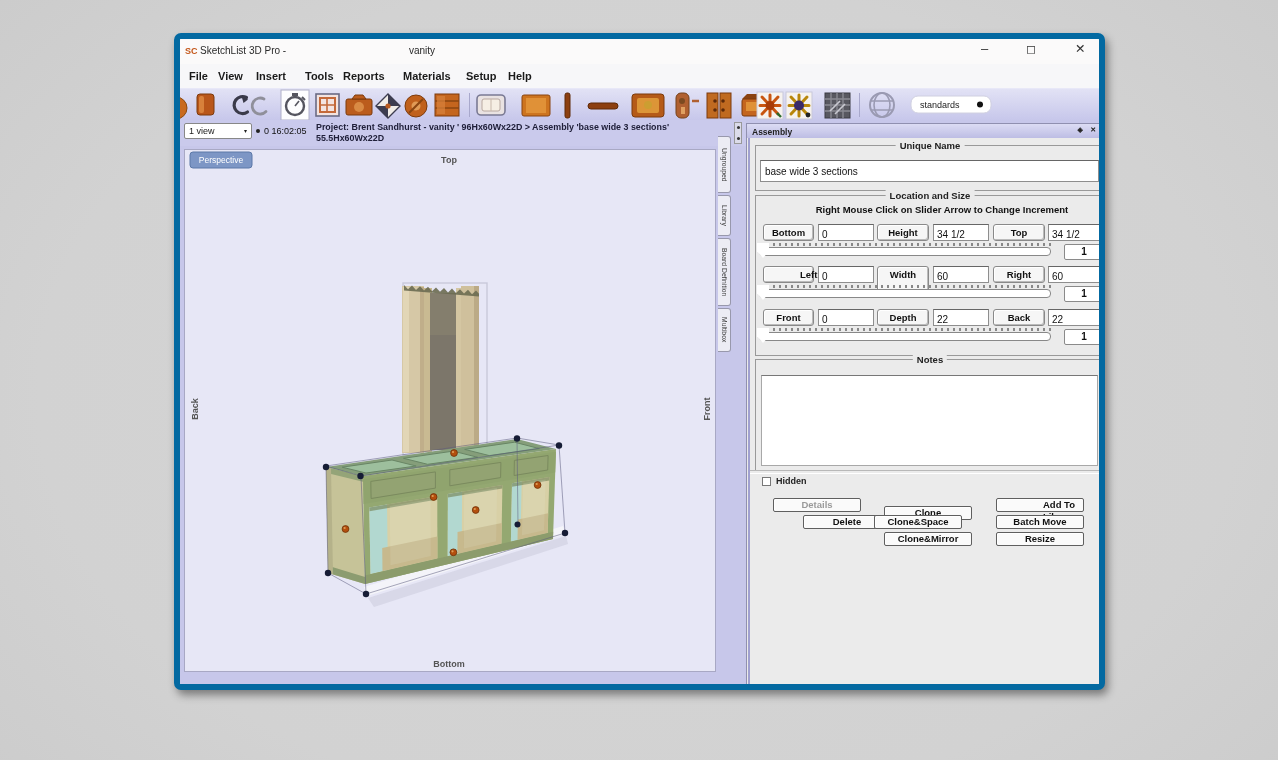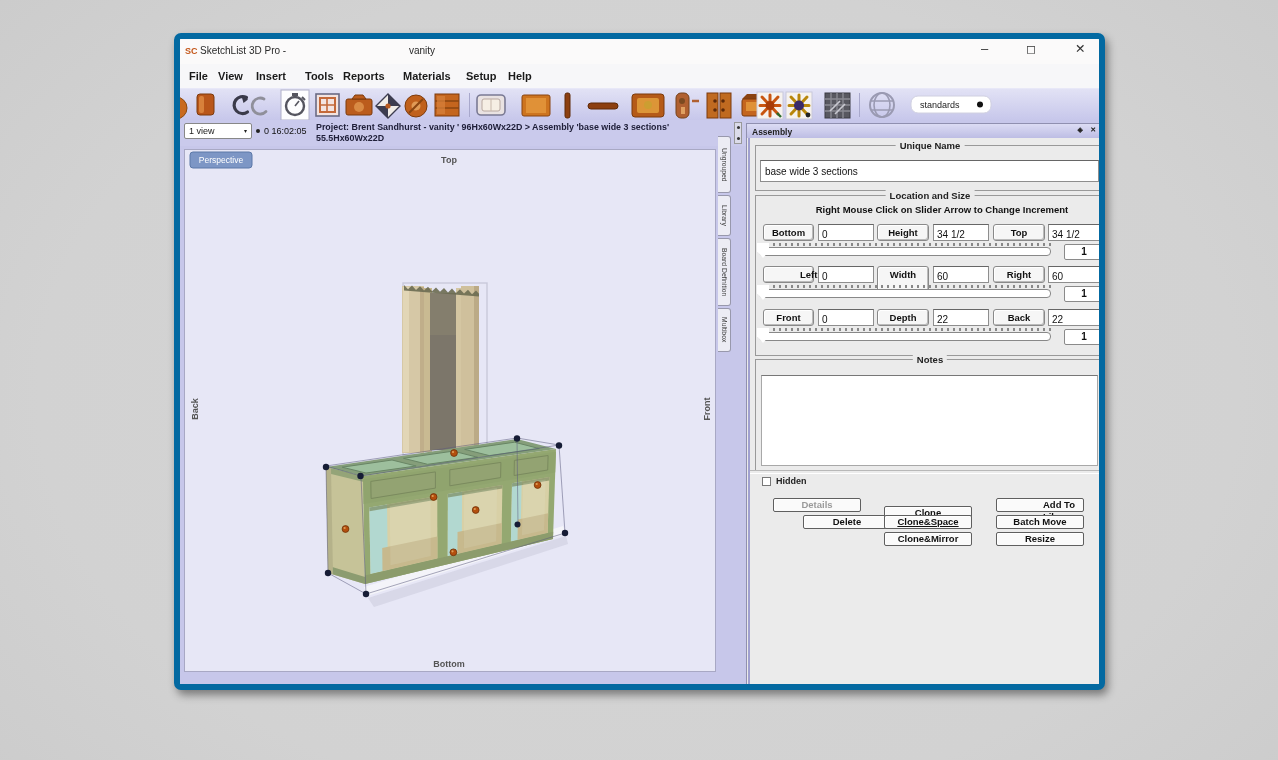--- a/index.html
+++ b/index.html
@@ -342,20 +342,20 @@
         <div style="position:absolute;left:5px;top:15px;width:335px;height:89px;background:#fff;border:1px solid #a8a8a8;border-top:1.5px solid #777;"></div>
       </div>
       <div style="position:absolute;left:0;top:332px;width:360px;height:2px;border-top:1px solid #b8b8b8;border-bottom:1px solid #fff;"></div>
 
       <div style="position:absolute;left:12px;top:339px;width:9px;height:9px;background:#fff;border:1px solid #777;box-sizing:border-box;"></div>
       <div style="position:absolute;left:26px;top:338px;font-size:9px;font-weight:bold;color:#222;">Hidden</div>
 
       <div class="abtn" style="left:23px;top:360px;color:#9a9a9a;">Details</div>
       <div class="abtn" style="left:23px;top:377px;margin-left:30px;">Delete</div>
       <div class="abtn" style="left:134px;top:360px;margin-top:8px;">Clone</div>
-      <div class="abtn" style="left:134px;top:377px;text-decoration:underline;">Clone&amp;Space</div>
+      <div class="abtn" style="left:124px;top:377px;">Clone&amp;Space</div>
       <div class="abtn" style="left:134px;top:394px;">Clone&amp;Mirror</div>
       <div class="abtn" style="left:246px;top:360px;padding-left:38px;">Add To Library</div>
       <div class="abtn" style="left:246px;top:377px;">Batch Move</div>
       <div class="abtn" style="left:246px;top:394px;">Resize</div>
     </div>
   </div>
 </div>
 
 </body></html>

